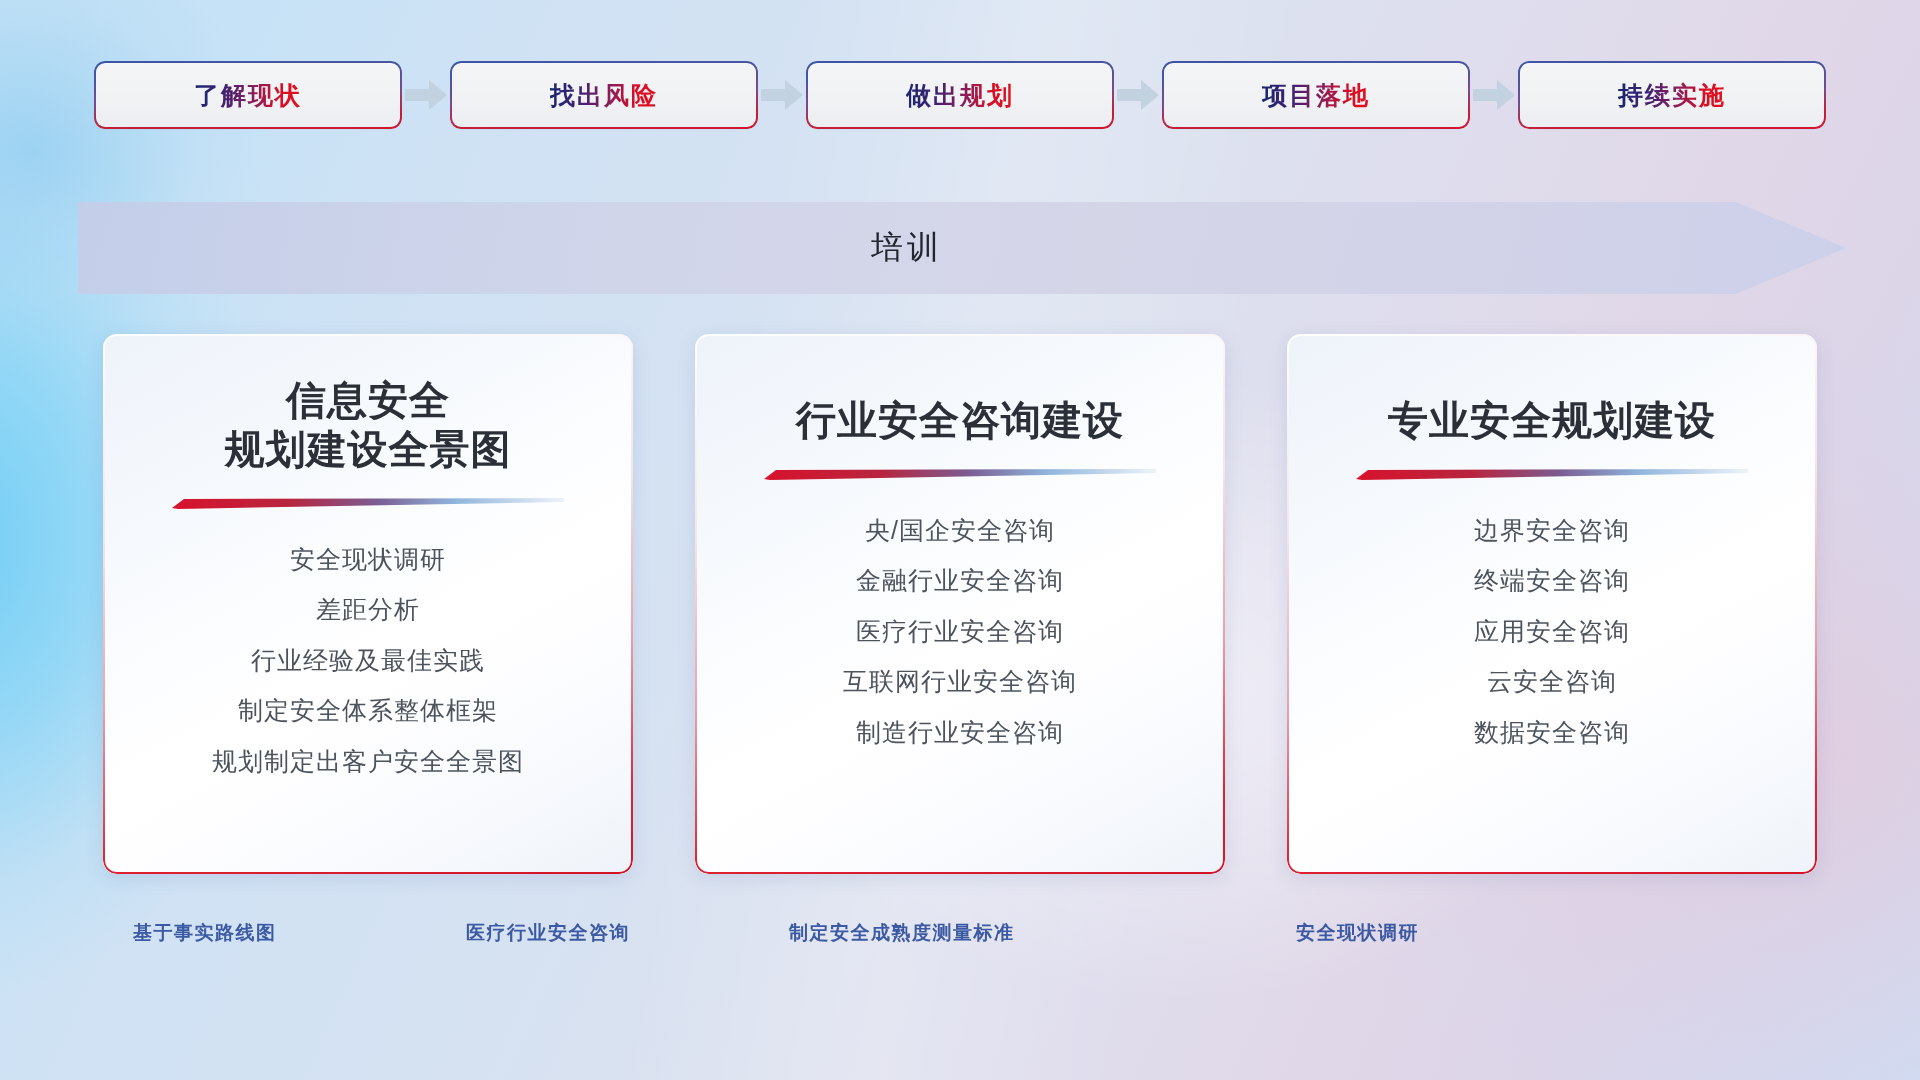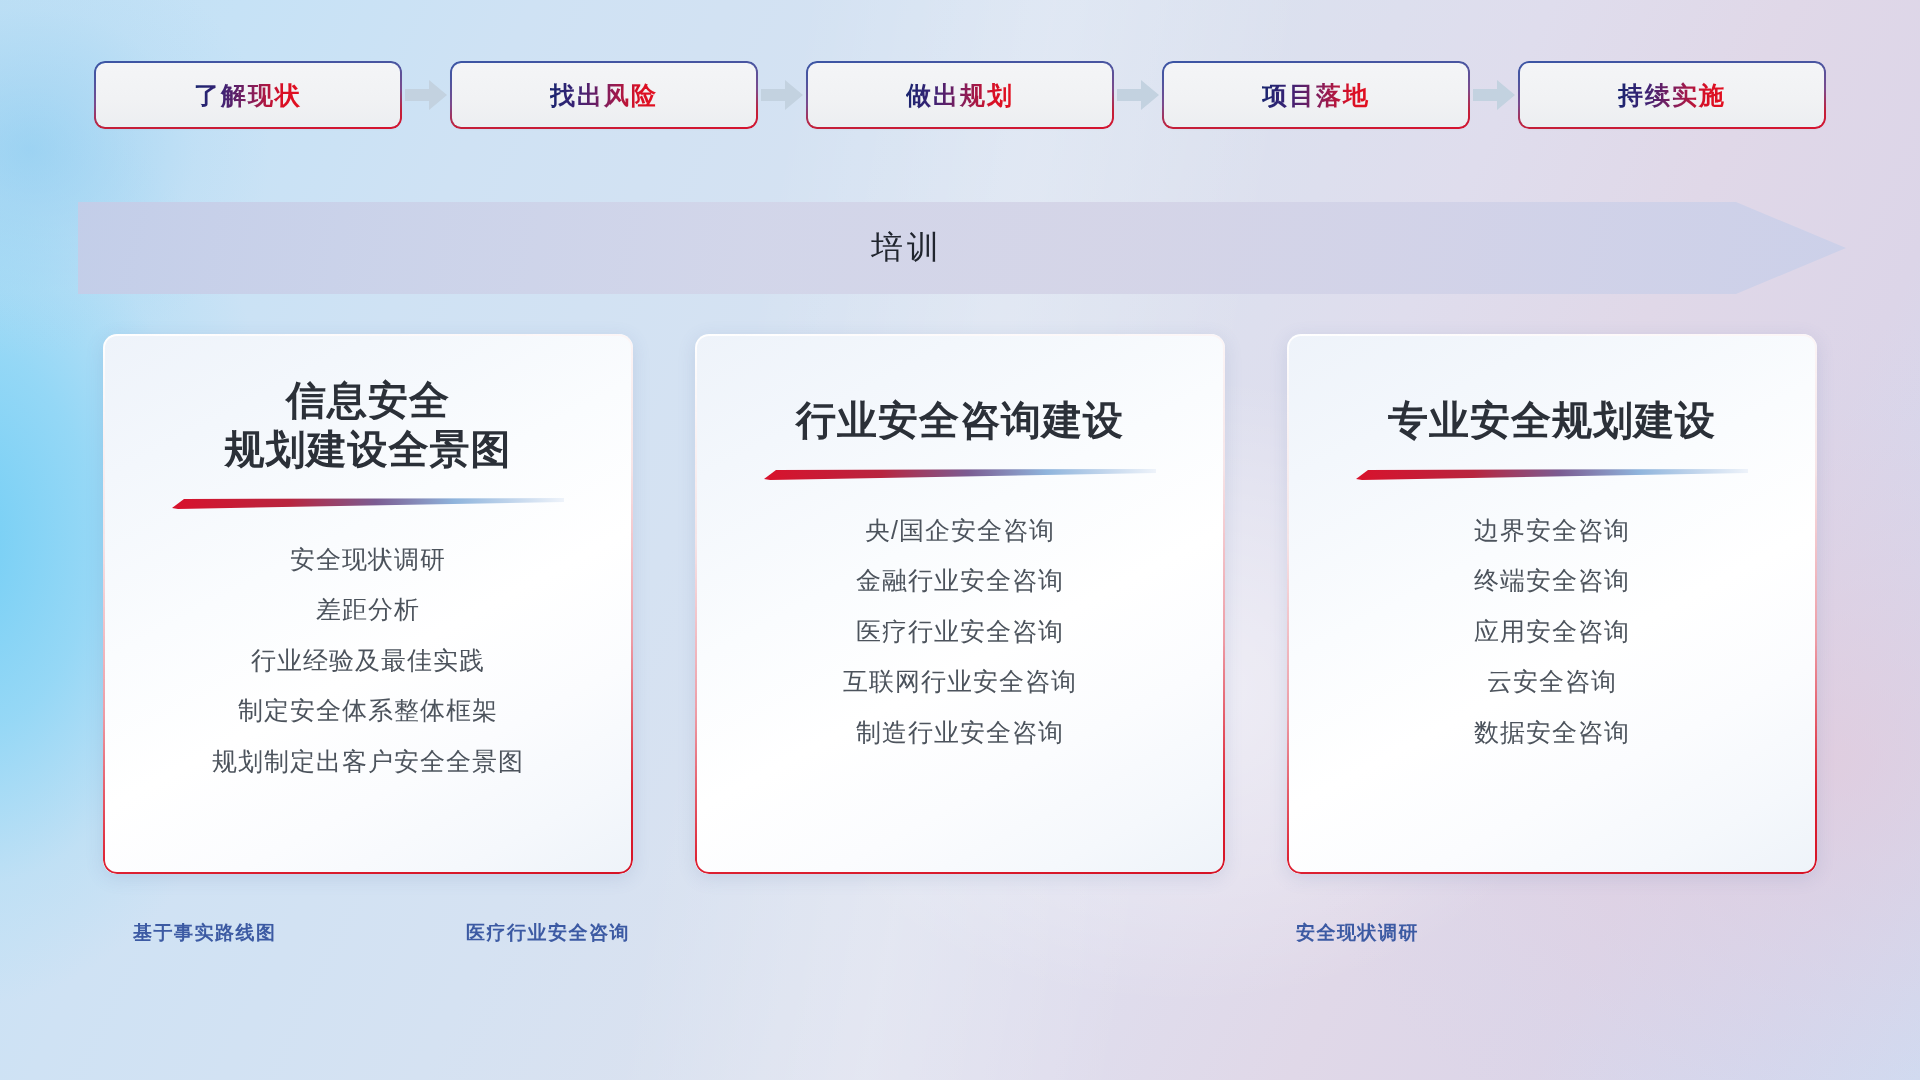--- a/index.html
+++ b/index.html
@@ -275,14 +275,15 @@
       <div class="card-item">应用安全咨询</div>
       <div class="card-item">云安全咨询</div>
       <div class="card-item">数据安全咨询</div>
     </div>
   </div>
 </div>
 
 <div class="bottom-labels">
   <div class="blabel" style="left:133px">基于事实路线图</div>
   <div class="blabel" style="left:466px">医疗行业安全咨询</div>
+  <div class="blabel" style="left:789px">制定安全成熟度测量标准</div>
   <div class="blabel" style="left:1296px">安全现状调研</div>
 </div>
 
 </body></html>

